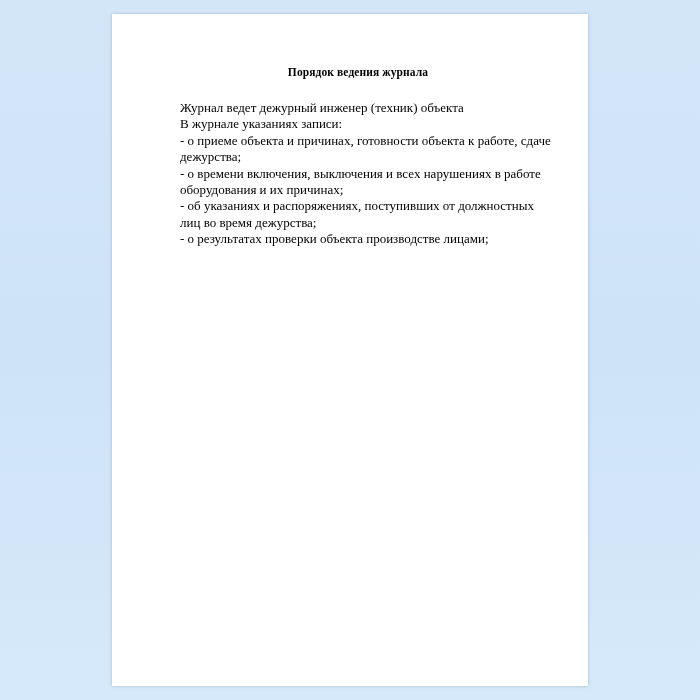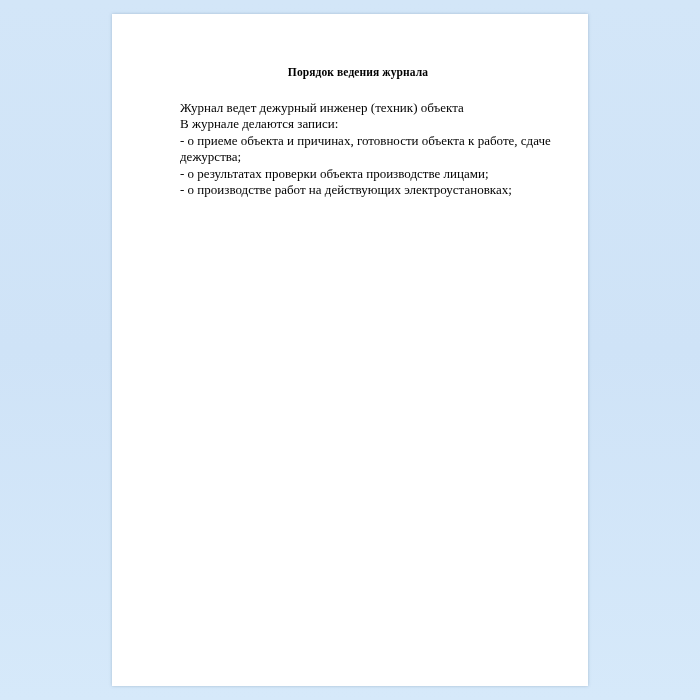--- a/index.html
+++ b/index.html
@@ -66,20 +66,21 @@
 </style>
 </head>
 <body>
 
 <div id="page-wrap">
   <div id="sheet">
     <div id="doc-body">
       <div class="doc-title">Порядок ведения журнала</div>
       <div class="doc-paragraphs">
         <p class="doc-line">Журнал ведет дежурный инженер (техник) объекта</p>
-        <p class="doc-line">В журнале делаются записи:</p>
+        <p class="doc-line">В журнале указаниях записи:</p>
         <p class="doc-line">- о приеме объекта и причинах, готовности объекта к работе, сдаче дежурства;</p>
+        <p class="doc-line">- о времени включения, выключения и всех нарушениях в работе оборудования и их причинах;</p>
+        <p class="doc-line">- об указаниях и распоряжениях, поступивших от должностных лиц во время дежурства;</p>
         <p class="doc-line">- о результатах проверки объекта производстве лицами;</p>
-        <p class="doc-line">- о производстве работ на действующих электроустановках;</p>
       </div>
     </div>
   </div>
 </div>
 
 </body></html>

